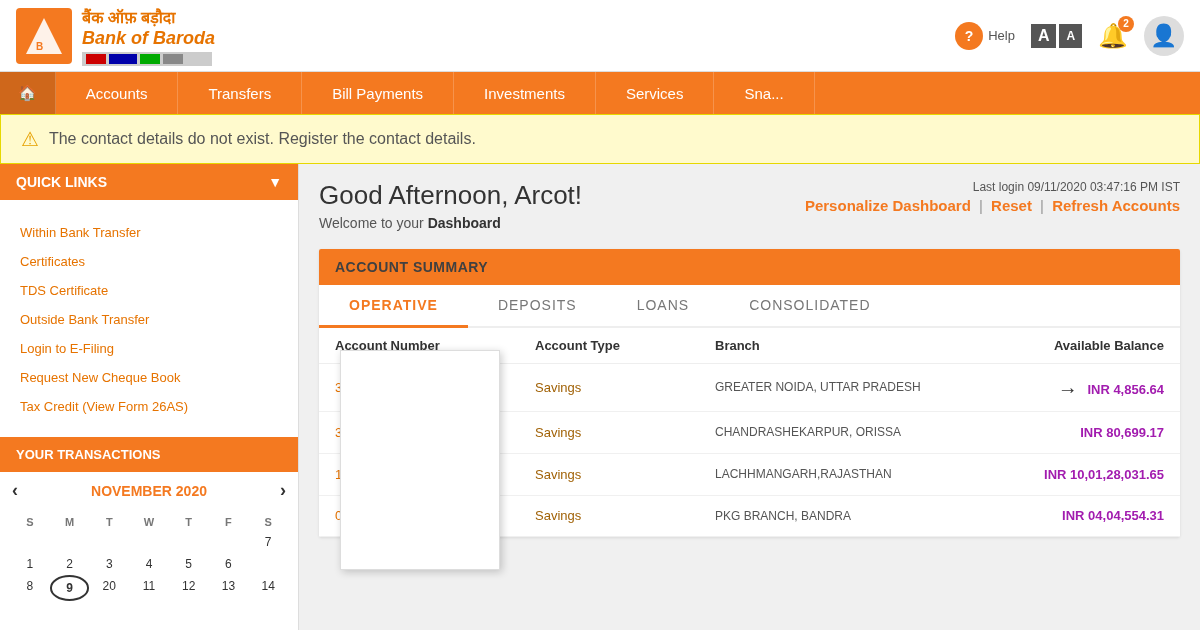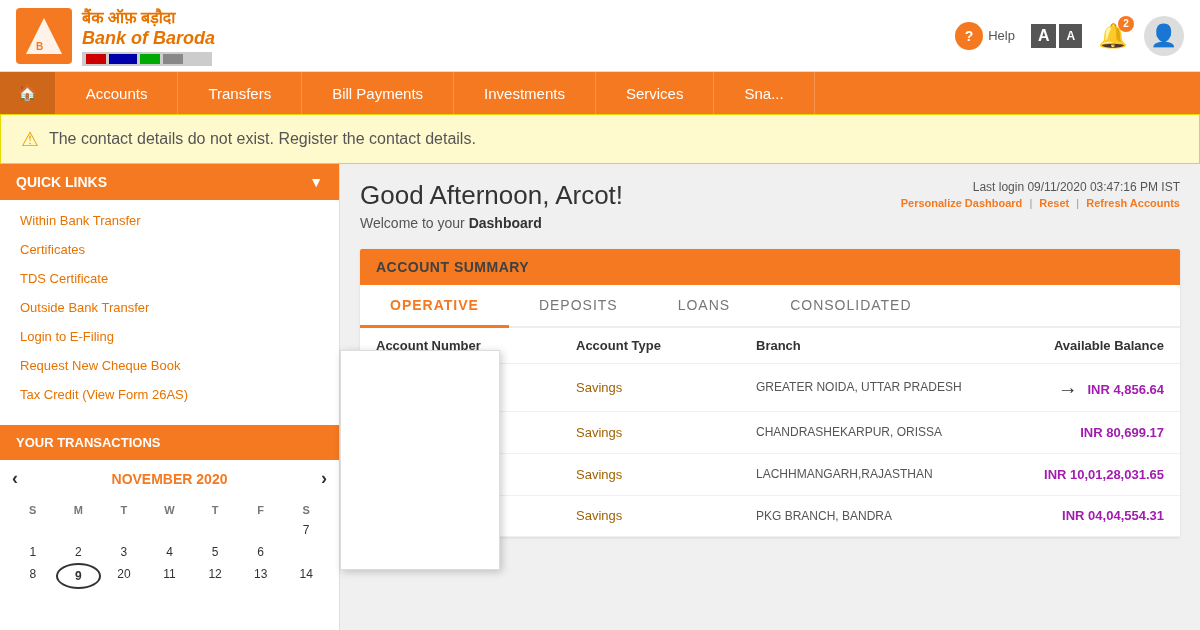--- a/index.html
+++ b/index.html
@@ -32,44 +32,44 @@
 
     
     .alert-bar { background: #fffacd; border: 1px solid #e6d800; padding: 10px 20px; display: flex; align-items: center; gap: 10px; min-height: 50px; }
     .alert-icon { color: #e6a000; font-size: 20px; }
     .alert-text { color: #555; font-size: 16px; }
 
     
     .main-layout { display: flex; height: calc(630px - 72px - 42px - 50px); }
 
     
-    .sidebar { width: 340px; background: white; border-right: 1px solid #ddd; flex-shrink: 0; padding-bottom: 10px; }
+    .sidebar { width: 299px; background: white; border-right: 1px solid #ddd; flex-shrink: 0; padding-bottom: 10px; }
     .quick-links-header { background: #f47920; color: white; padding: 10px 16px; display: flex; justify-content: space-between; align-items: center; font-weight: bold; font-size: 14px; text-transform: uppercase; }
-    .quick-links-list { padding: 6px 0; }
+    .quick-links-list { padding: 6px 0; margin-top: 12px; }
     .quick-link-item { padding: 7px 20px; font-size: 13px; color: #e67300; cursor: pointer; }
     .transactions-section { margin-top: 10px; }
     .transactions-header { background: #f47920; color: white; padding: 10px 16px; font-weight: bold; font-size: 13px; text-transform: uppercase; }
     .calendar-nav { display: flex; align-items: center; justify-content: space-between; padding: 8px 12px; background: white; }
     .cal-arrow { cursor: pointer; color: #333; font-size: 18px; font-weight: bold; }
     .cal-month { color: #f47920; font-weight: bold; font-size: 14px; }
     .calendar-grid { padding: 4px 10px; }
     .cal-row { display: grid; grid-template-columns: repeat(7, 1fr); text-align: center; }
     .cal-header-cell { font-size: 11px; color: #777; padding: 3px 0; font-weight: bold; }
     .cal-cell { font-size: 12px; padding: 4px 2px; cursor: pointer; color: #333; }
     .cal-cell.today { border: 2px solid #333; border-radius: 50%; font-weight: bold; }
     .cal-cell.empty { }
 
     
     .content-area { flex: 1; padding: 16px 20px; overflow-y: auto; background: #f0f0f0; }
     .greeting { font-size: 26px; font-weight: normal; color: #333; margin-bottom: 4px; }
     .welcome-text { font-size: 14px; color: #555; margin-bottom: 6px; }
     .welcome-text strong { color: #333; }
     .top-bar { display: flex; justify-content: space-between; align-items: flex-start; margin-bottom: 12px; }
     .last-login { font-size: 12px; color: #555; text-align: right; }
-    .action-links { font-size: 11px; margin-top: 3px; }
+    .action-links { font-size: 15px; margin-top: 3px; }
     .action-link { color: #f47920; cursor: pointer; font-weight: bold; }
     .action-sep { color: #999; margin: 0 4px; }
 
     
     .account-summary { background: white; border-radius: 2px; overflow: hidden; box-shadow: 0 1px 3px rgba(0,0,0,0.1); }
     .account-summary-header { background: #f47920; color: #404040; padding: 10px 16px; font-size: 14px; font-weight: bold; text-transform: uppercase; letter-spacing: 0.5px; }
     .tabs { display: flex; border-bottom: 2px solid #eee; background: white; }
     .tab { padding: 12px 30px; font-size: 14px; cursor: pointer; color: #777; letter-spacing: 1px; }
     .tab.active { color: #f47920; border-bottom: 3px solid #f47920; font-weight: bold; margin-bottom: -2px; }
     .table-header { display: grid; grid-template-columns: 200px 180px 240px 1fr; padding: 10px 16px; background: white; border-bottom: 1px solid #eee; }

